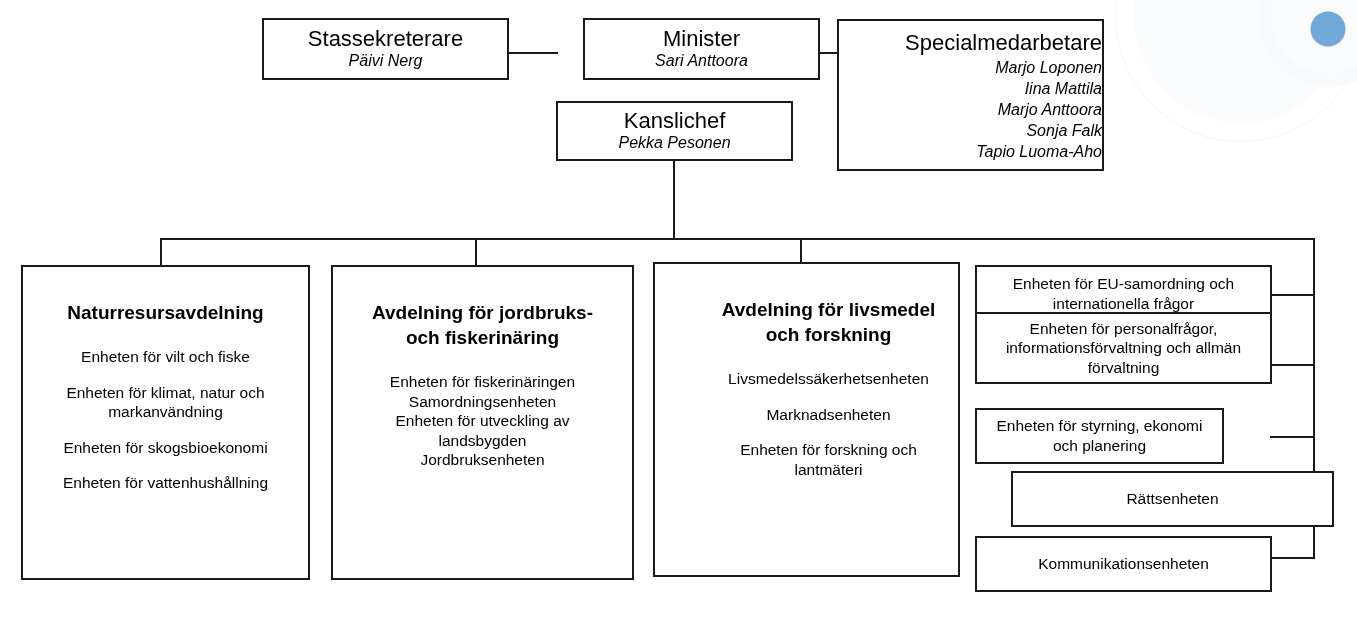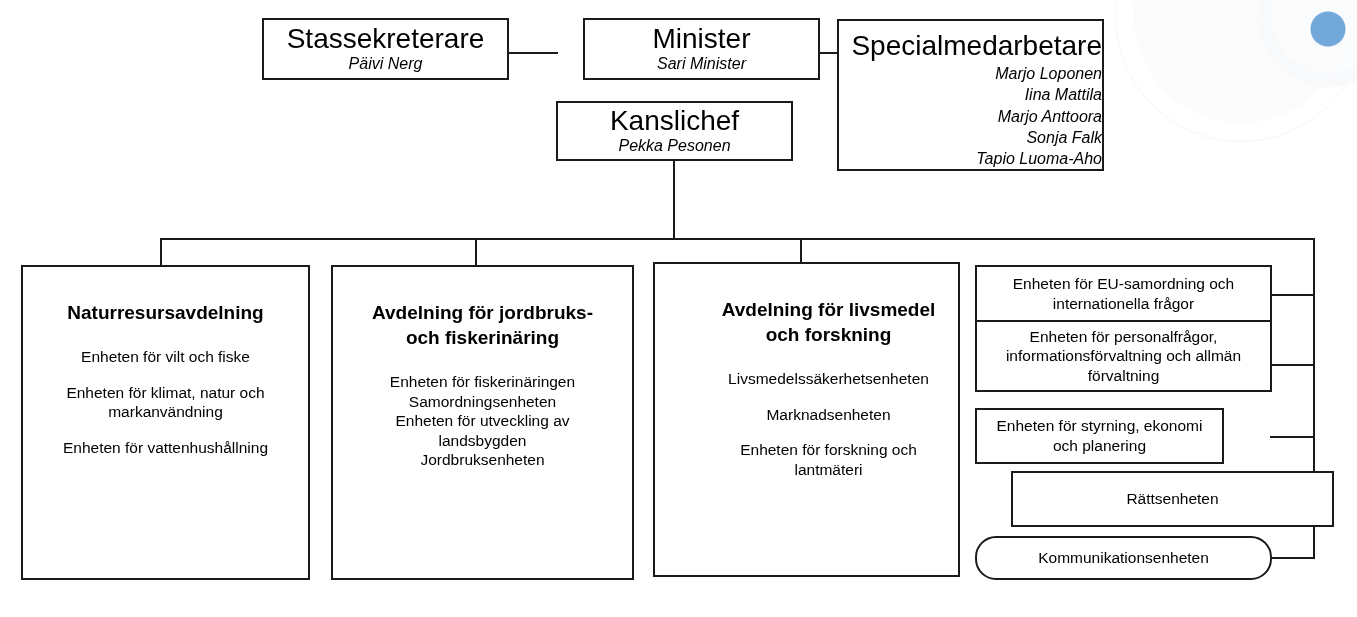--- a/index.html
+++ b/index.html
@@ -53,21 +53,21 @@
     border: 2px solid #1a1a1a;
     background: #ffffff;
     display: flex;
     flex-direction: column;
     align-items: center;
     justify-content: center;
     text-align: center;
     z-index: 3;
   }
   .node .title {
-    font-size: 28px;
+    font-size: 22px;
     line-height: 1.08;
     white-space: nowrap;
   }
   .node .person {
     font-size: 16px;
     font-style: italic;
     line-height: 1.26;
     white-space: nowrap;
   }
 
@@ -164,21 +164,21 @@
   <div class="hline" style="left:1270px; top:499px; width:45px;"></div>
   <div class="hline" style="left:1270px; top:557px; width:45px;"></div>
 
   <div class="node" style="left:262px; top:18px; width:247px; height:62px;">
     <div class="title">Stassekreterare</div>
     <div class="person">Päivi Nerg</div>
   </div>
 
   <div class="node" style="left:556px; top:18px; width:237px; height:62px;margin-left:27px;">
     <div class="title">Minister</div>
-    <div class="person">Sari Minister</div>
+    <div class="person">Sari Anttoora</div>
   </div>
 
   <div class="node specialists" style="left:837px; top:19px; width:267px; height:152px;">
     <div class="title">Specialmedarbetare</div>
     <div class="person">Marjo Loponen</div>
     <div class="person">Iina Mattila</div>
     <div class="person">Marjo Anttoora</div>
     <div class="person">Sonja Falk</div>
     <div class="person">Tapio Luoma-Aho</div>
   </div>
@@ -186,20 +186,21 @@
   <div class="node" style="left:556px; top:101px; width:237px; height:60px;">
     <div class="title">Kanslichef</div>
     <div class="person">Pekka Pesonen</div>
   </div>
 
   <div class="dept" style="left:21px; top:265px; width:289px; height:315px;">
     <div class="dept-title" style="margin-top:33px;">Naturresursavdelning</div>
     <div class="units" style="margin-top:22px; gap:16px;">
       <div class="unit">Enheten för vilt och fiske</div>
       <div class="unit">Enheten för klimat, natur och markanvändning</div>
+      <div class="unit">Enheten för skogsbioekonomi</div>
       <div class="unit">Enheten för vattenhushållning</div>
     </div>
   </div>
 
   <div class="dept" style="left:331px; top:265px; width:303px; height:315px;">
     <div class="dept-title" style="margin-top:33px; max-width:255px;">Avdelning för jordbruks- och fiskerinäring</div>
     <div class="units" style="margin-top:22px; gap:0;">
       <div class="unit">Enheten för fiskerinäringen</div>
       <div class="unit">Samordningsenheten</div>
       <div class="unit" style="max-width:220px;">Enheten för utveckling av landsbygden</div>
@@ -212,26 +213,26 @@
     <div class="units" style="margin-top:22px; gap:16px;">
       <div class="unit">Livsmedelssäkerhetsenheten</div>
       <div class="unit">Marknadsenheten</div>
       <div class="unit" style="max-width:230px;">Enheten för forskning och lantmäteri</div>
     </div>
   </div>
 
   <div class="unitbox" style="left:975px; top:265px; width:297px; height:57px;">
     <span>Enheten för EU-samordning och internationella frågor</span>
   </div>
-  <div class="unitbox" style="left:975px; top:320px; width:297px; height:72px;">
+  <div class="unitbox" style="left:975px; top:312px; width:297px; height:72px;">
     <span>Enheten för personalfrågor, informationsförvaltning och allmän förvaltning</span>
   </div>
   <div class="unitbox" style="left:975px; top:408px; width:249px; height:56px;">
     <span>Enheten för styrning, ekonomi och planering</span>
   </div>
   <div class="unitbox" style="left:975px; top:471px; width:323px; height:56px;margin-left:36px;">
     <span>Rättsenheten</span>
   </div>
-  <div class="unitbox" style="left:975px; top:536px; width:297px; height:44px;border-radius:21px;">
+  <div class="unitbox" style="left:975px; top:536px; width:297px; height:56px;">
     <span>Kommunikationsenheten</span>
   </div>
 
 </div>
 
 </body></html>

